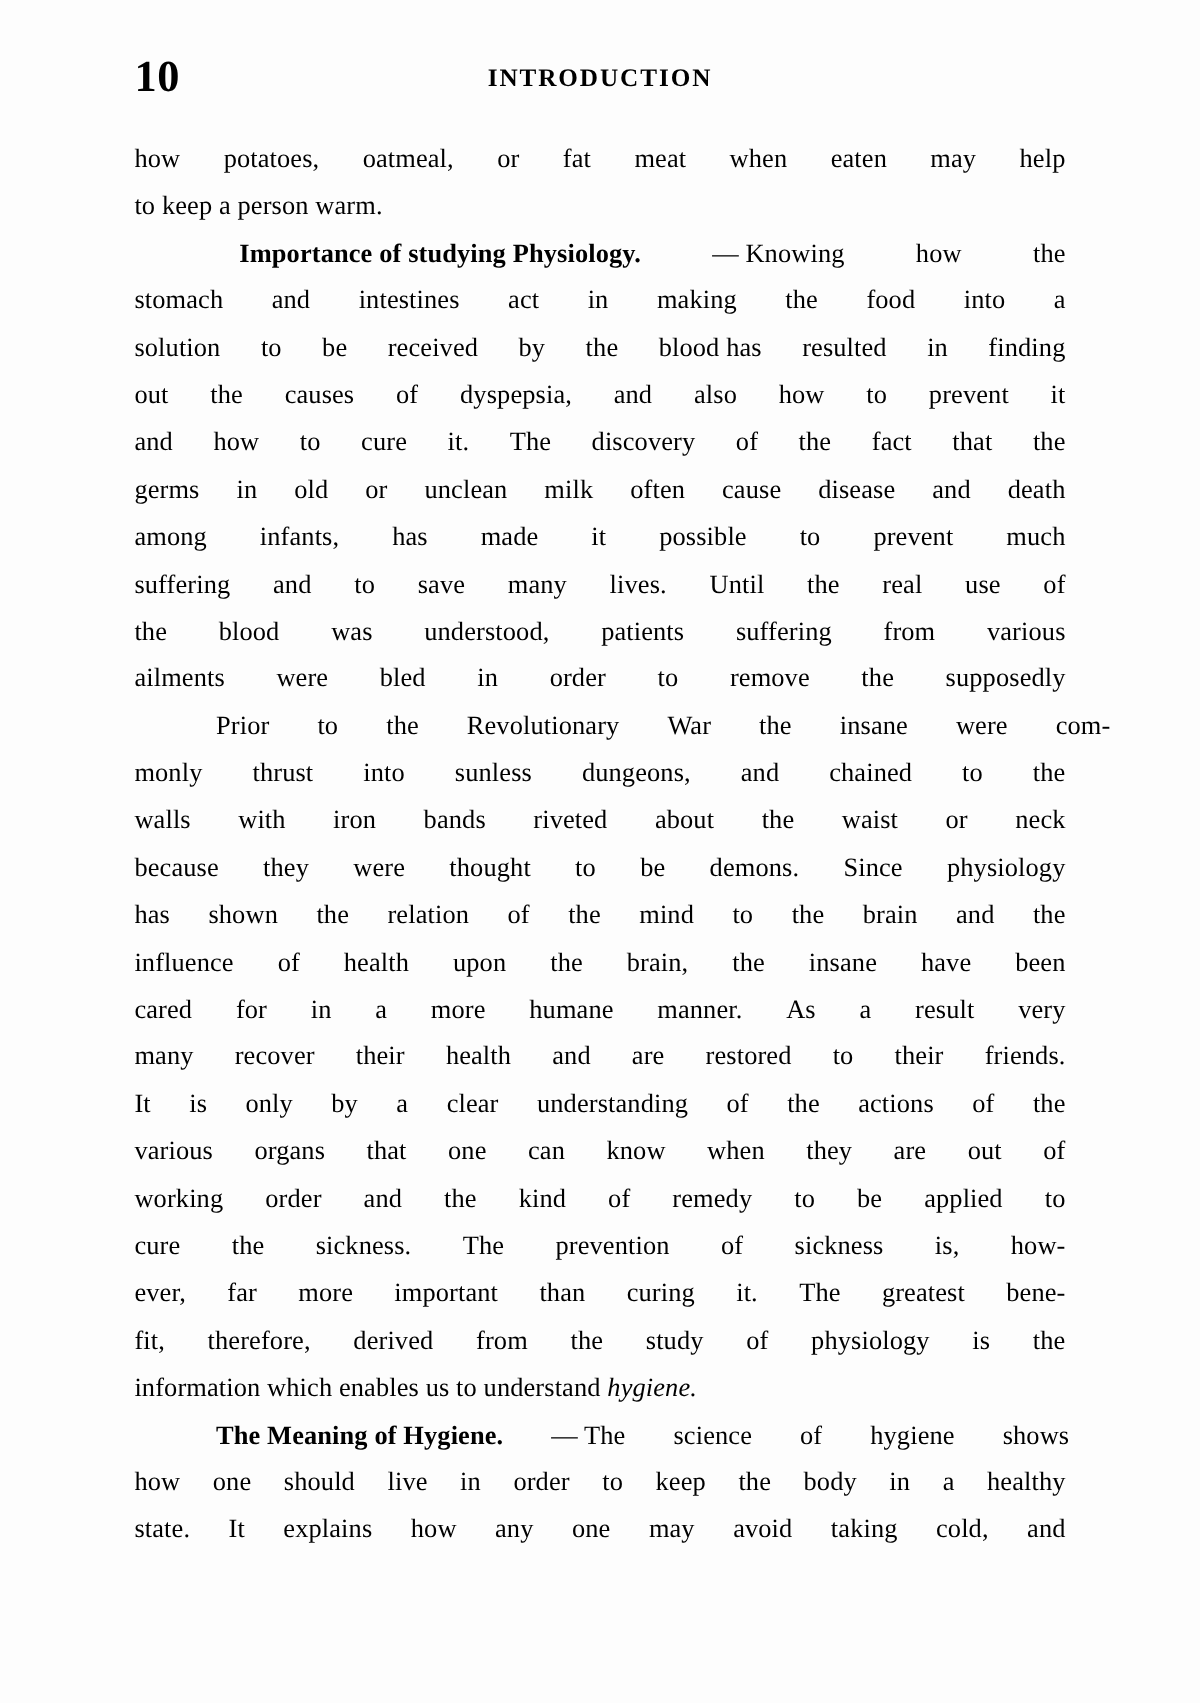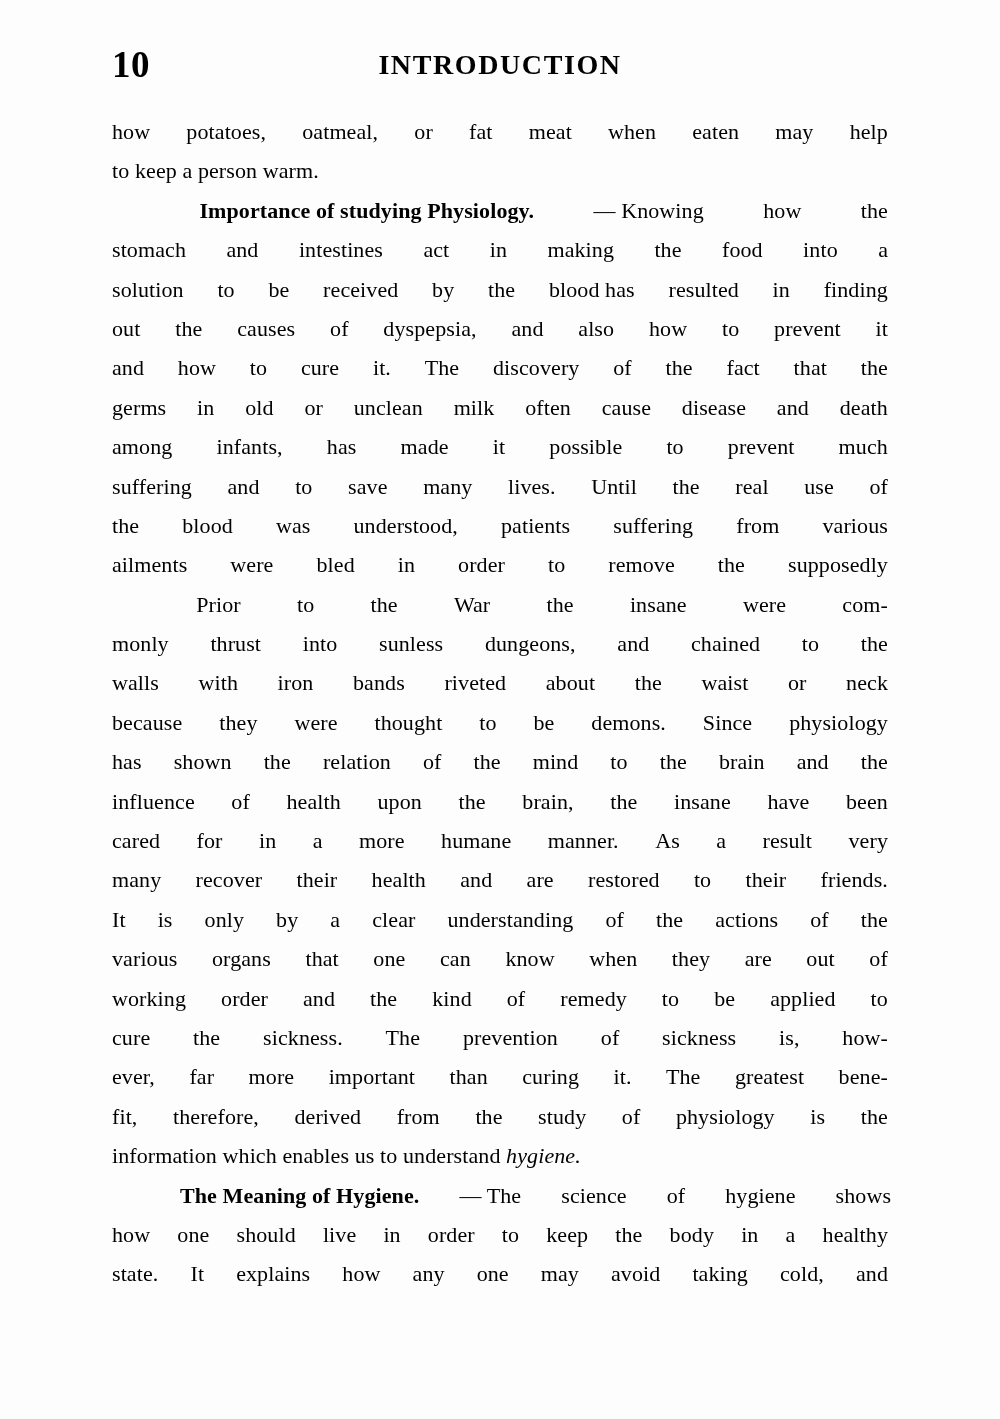--- a/index.html
+++ b/index.html
@@ -41,21 +41,21 @@
     font-weight: 700;
     letter-spacing: 0.5px;
     line-height: 34px;
   }
   .head-title {
     position: absolute;
     left: 0;
     top: 0;
     width: 776px;
     text-align: center;
-    font-size: 28px;
+    font-size: 21px;
     font-weight: 700;
     letter-spacing: 1.6px;
     line-height: 34px;
   }
 
   
   .textblock {
     position: absolute;
     left: 112px;
     top: 112px;
@@ -246,20 +246,21 @@
           <span class="w">the</span>
           <span class="w">supposedly</span>
         </div>
       </div>
       <div class="paragraph">
         <div class="line just indent">
           <span class="lead-space" style="flex: 0 0 28px;"></span>
           <span class="w">Prior</span>
           <span class="w">to</span>
           <span class="w">the</span>
+          <span class="w">Revolutionary</span>
           <span class="w">War</span>
           <span class="w">the</span>
           <span class="w">insane</span>
           <span class="w">were</span>
           <span class="w">com-</span>
         </div>
         <div class="line just">
           <span class="w">monly</span>
           <span class="w">thrust</span>
           <span class="w">into</span>

